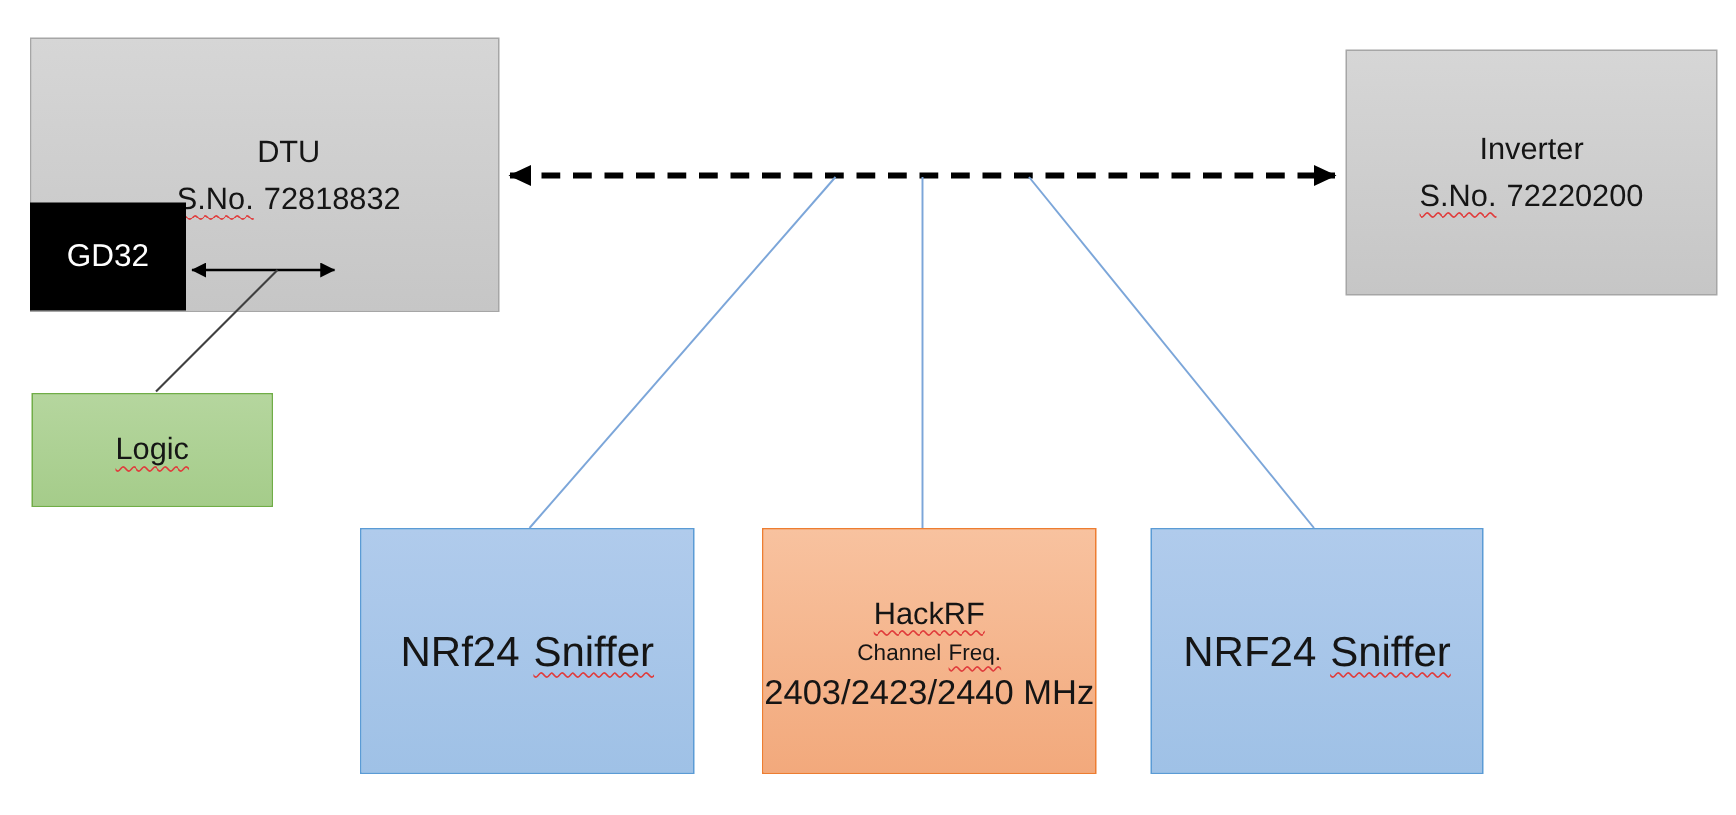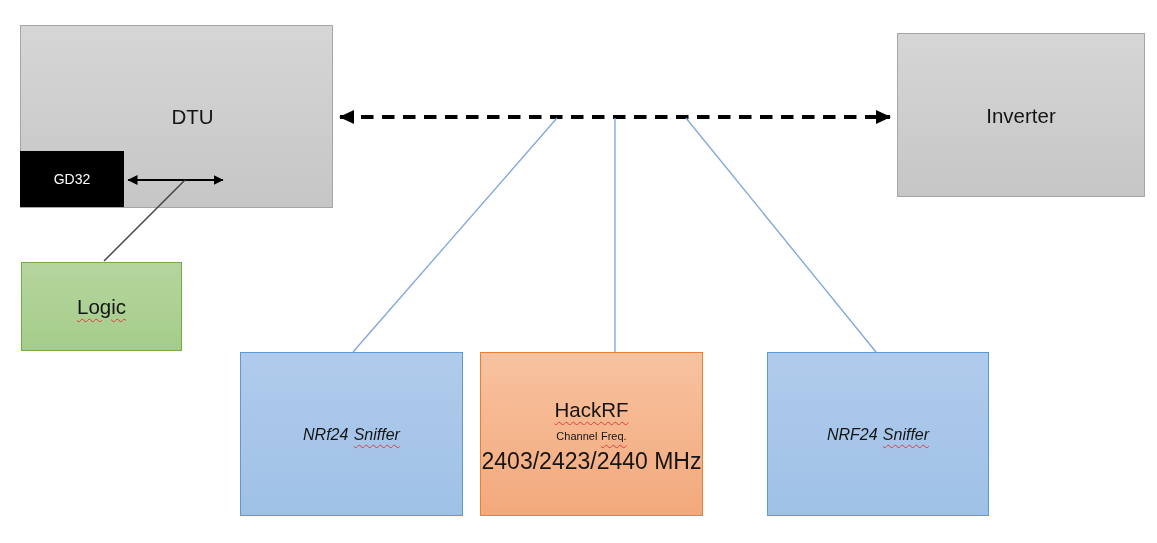--- a/index.html
+++ b/index.html
@@ -24,54 +24,53 @@
   }
   .gray-box {
     background: linear-gradient(#d6d6d6, #c6c6c6);
     border: 1px solid #a6a6a6;
   }
   .dtu-box { left: 20px; top: 25px; width: 313px; height: 183px; padding-left: 32px; }
   .dtu-text { line-height: 31px; font-size: 20.5px; }
   .chip {
     position: absolute;
     bottom: 0;
-    height: 56px;
+    height: 72px;
     background: #000000;
     color: #ffffff;
     display: flex;
     align-items: center;
     justify-content: center;
-    font-size: 14px;
+    font-size: 21px;
     z-index: 2;
   }
   .chip-gd32 { left: -1px; width: 104px; }
   .chip-nrf  { right: 0px;  width: 105px; }
   .logic-box {
-    left: 21px; top: 262px; width: 161px; height: 89px;
+    left: 21px; top: 262px; width: 161px; height: 76px;
     background: linear-gradient(#b5d69e, #a5cc8a);
     border: 1.6px solid #70ad47;
     font-size: 20.5px;
   }
   .inverter-box { left: 897px; top: 33px; width: 248px; height: 164px; line-height: 31px; font-size: 20.5px; }
   .blue-box {
     background: linear-gradient(#b0cbec, #9fc1e6);
     border: 1.6px solid #5b9bd5;
     line-height: 33px;
-    font-size: 16px;
-    font-style: italic;
+    font-size: 28px;
   }
   .sniffer-left-box  { left: 240px; top: 352px; width: 223px; height: 164px; }
   .sniffer-right-box { left: 767px; top: 352px; width: 222px; height: 164px; }
   .hackrf-box {
-    left: 480px; top: 352px; width: 223px; height: 164px;
+    left: 508px; top: 352px; width: 223px; height: 164px;
     background: linear-gradient(#f8c29f, #f2a97c);
     border: 1.6px solid #ed7d31;
   }
   .hackrf-title { font-size: 20.5px; line-height: 29px; }
-  .hackrf-sub   { font-size: 11px;   line-height: 24px; }
+  .hackrf-sub   { font-size: 15px;   line-height: 24px; }
   .hackrf-freq  { font-size: 23px;   line-height: 26px; }
   .sq {
     text-decoration-line: underline;
     text-decoration-style: wavy;
     text-decoration-color: #e03b3b;
     text-decoration-thickness: 1px;
     text-underline-offset: 4px;
   }
   .ml { margin-left: 0.33em; }
   svg.connectors {
@@ -83,32 +82,34 @@
   }
 </style>
 </head>
 <body>
 
 <div class="stage">
 
   <div class="box gray-box dtu-box">
     <div class="dtu-text">
       <div>DTU</div>
+      <div><span class="sq">S.No.</span><span class="ml">72818832</span></div>
     </div>
     <div class="chip chip-gd32">
         <span>GD32</span>
       </div>
   </div>
 
   <div class="box logic-box">
     <span class="sq">Logic</span>
   </div>
 
   <div class="box gray-box inverter-box">
     <div>Inverter</div>
+    <div><span class="sq">S.No.</span><span class="ml">72220200</span></div>
   </div>
 
   <div class="box blue-box sniffer-left-box">
     <div><span>NRf24</span><span class="ml sq">Sniffer</span></div>
   </div>
 
   <div class="box hackrf-box">
     <div class="hackrf-title"><span class="sq">HackRF</span></div>
     <div class="hackrf-sub"><span>Channel</span><span class="ml sq">Freq.</span></div>
     <div class="hackrf-freq">2403/2423/2440 MHz</div>

